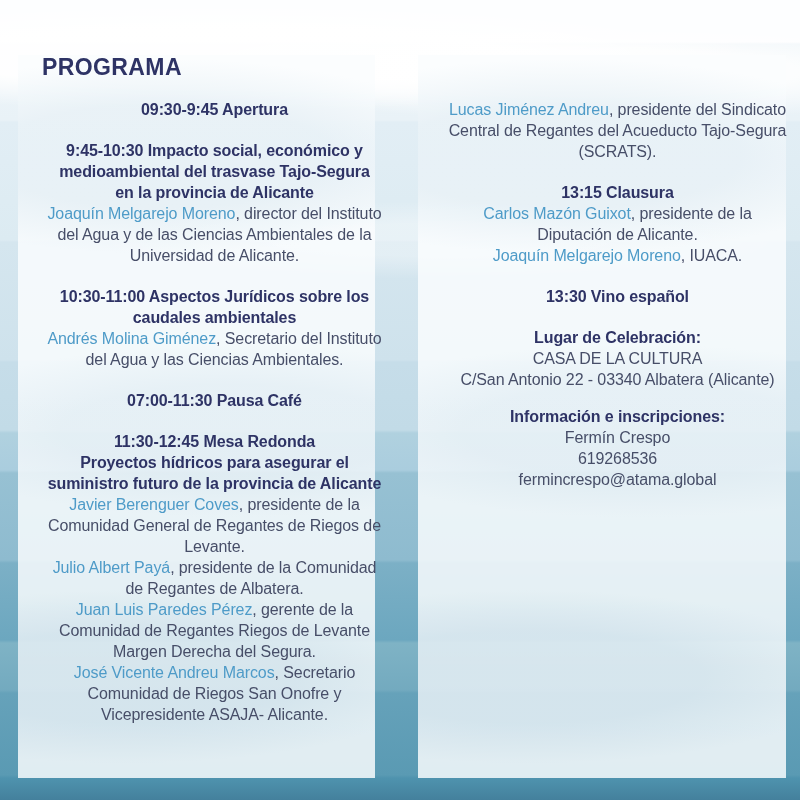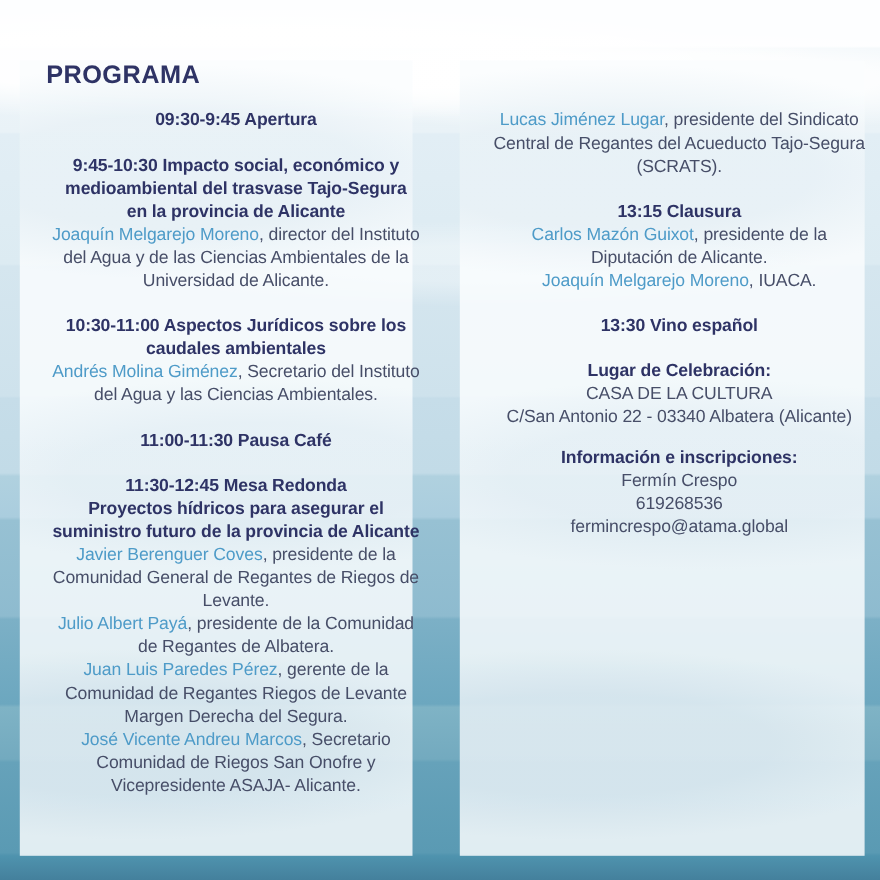--- a/index.html
+++ b/index.html
@@ -72,40 +72,40 @@
       </div>
       <div class="prog-item">
         <div class="prog-title">
           <div>10:30-11:00 Aspectos Jurídicos sobre los</div>
           <div>caudales ambientales</div>
         </div>
         <p class="speaker"><span class="sp-name">Andrés Molina Giménez</span><span>, Secretario del Instituto del Agua y las Ciencias Ambientales.</span></p>
       </div>
       <div class="prog-item">
         <div class="prog-title">
-          <div>11:00-11:30 Pausa Café</div>
+          <div>07:00-11:30 Pausa Café</div>
         </div>
       </div>
       <div class="prog-item">
         <div class="prog-title">
           <div>11:30-12:45 Mesa Redonda</div>
           <div>Proyectos hídricos para asegurar el</div>
           <div>suministro futuro de la provincia de Alicante</div>
         </div>
         <p class="speaker"><span class="sp-name">Javier Berenguer Coves</span><span>, presidente de la Comunidad General de Regantes de Riegos de Levante.</span></p>
         <p class="speaker"><span class="sp-name">Julio Albert Payá</span><span>, presidente de la Comunidad de Regantes de Albatera.</span></p>
         <p class="speaker"><span class="sp-name">Juan Luis Paredes Pérez</span><span>, gerente de la Comunidad de Regantes Riegos de Levante Margen Derecha del Segura.</span></p>
         <p class="speaker"><span class="sp-name">José Vicente Andreu Marcos</span><span>, Secretario Comunidad de Riegos San Onofre y Vicepresidente ASAJA- Alicante.</span></p>
       </div>
     </div>
 
   <div class="col" id="col-right">
     <div id="right-items">
         <div class="prog-item">
-          <p class="speaker"><span class="sp-name">Lucas Jiménez Lugar</span><span>, presidente del Sindicato Central de Regantes del Acueducto Tajo-Segura (SCRATS).</span></p>
+          <p class="speaker"><span class="sp-name">Lucas Jiménez Andreu</span><span>, presidente del Sindicato Central de Regantes del Acueducto Tajo-Segura (SCRATS).</span></p>
         </div>
         <div class="prog-item">
           <div class="prog-title">
             <div>13:15 Clausura</div>
           </div>
           <p class="speaker"><span class="sp-name">Carlos Mazón Guixot</span><span>, presidente de la Diputación de Alicante.</span></p>
           <p class="speaker"><span class="sp-name">Joaquín Melgarejo Moreno</span><span>, IUACA.</span></p>
         </div>
         <div class="prog-item">
           <div class="prog-title">

